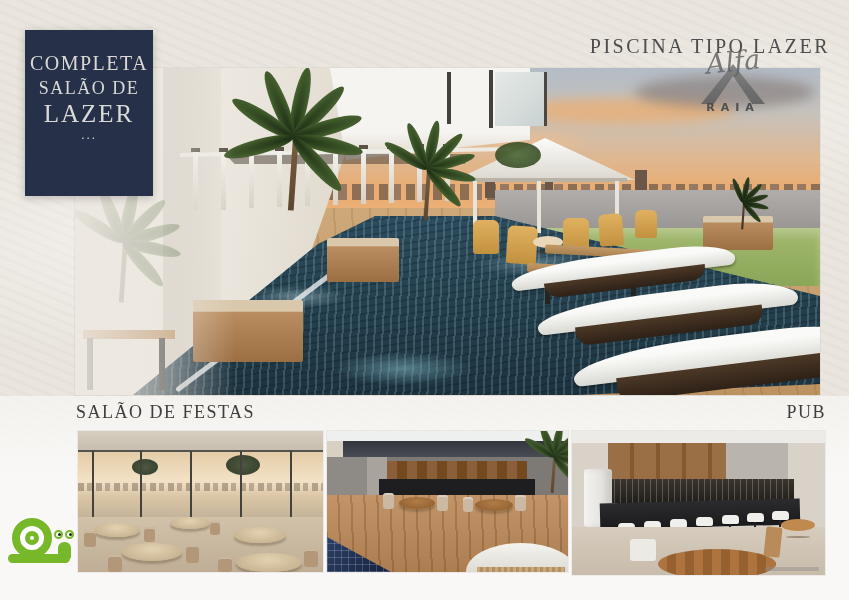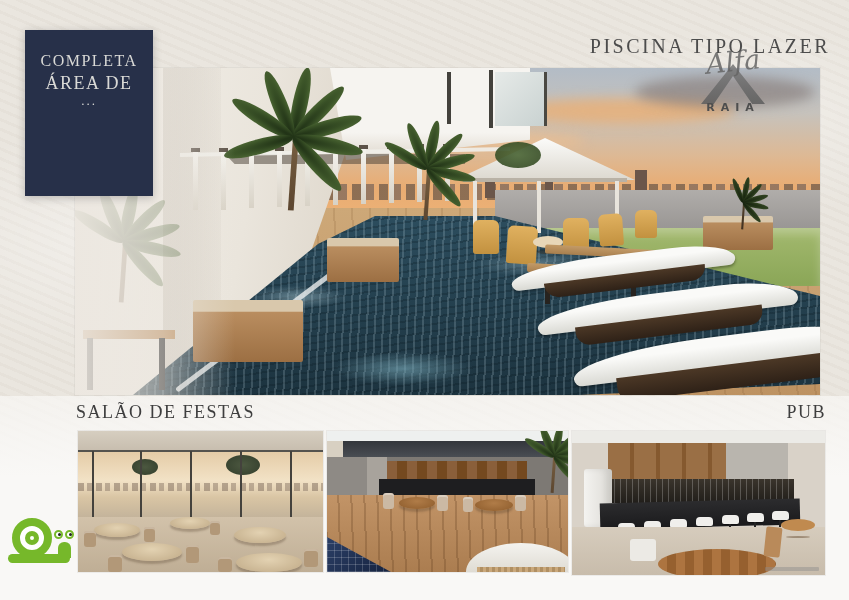--- a/index.html
+++ b/index.html
@@ -130,21 +130,21 @@
   .canopy-plant { position:absolute; left:420px; top:74px; width:46px; height:26px; border-radius:50%;
           background:radial-gradient(#4a6534,#2f451f); opacity:.9; }
 
   .fade-left { position:absolute; left:0; top:0; width:160px; height:327px;
           background:linear-gradient(90deg, rgba(236,231,224,.92) 0%, rgba(236,231,224,.55) 55%, rgba(236,231,224,0) 100%); }
 
   
   .badge { position:absolute; left:25px; top:30px; width:128px; height:166px;
           background:#273049; color:#d9d9d6; text-align:center; z-index:20;
           box-shadow:0 2px 8px rgba(30,30,40,.25); padding-top:22px; }
-  .badge .l1 { font-size:16px; letter-spacing:1.5px; }
+  .badge .l1 { font-size:20px; letter-spacing:1.5px; }
   .badge .l2 { font-size:18px; letter-spacing:1.5px; margin-top:3px; }
   .badge .l3 { font-size:25px; letter-spacing:2px; margin-top:1px; }
   .badge .dots { font-size:13px; letter-spacing:2px; line-height:10px; margin-top:2px; }
   .badge .area { font-size:33px; margin-top:8px; }
   .badge .area .unit { font-size:26px; margin-left:4px; }
   .badge .area sup { font-size:14px; vertical-align:14px; }
 
   
   .header-title { position:absolute; top:35px; right:19px; font-size:20px; letter-spacing:2.5px;
           color:#4c4c4c; z-index:15; }
@@ -366,21 +366,22 @@
       <div class="fr f4"></div>
         <div class="fr f5"></div>
         <div class="fr f6"></div>
         <div class="fr f7"></div>
     </div>
     <div class="fade-left"></div>
   </div>
 
   <div class="badge">
     <div class="l1">COMPLETA</div>
-    <div class="l2">ÁREA DE</div>
+    <div class="l2">SALÃO DE</div>
+    <div class="l3">LAZER</div>
     <div class="dots">...</div>
   </div>
 
   <div class="header-title">PISCINA TIPO LAZER</div>
   <div class="brand-logo">
     <div class="logo-a"></div>
     <div class="logo-script">Alfa</div>
     <div class="logo-grupo">RAIA</div>
   </div>
 

